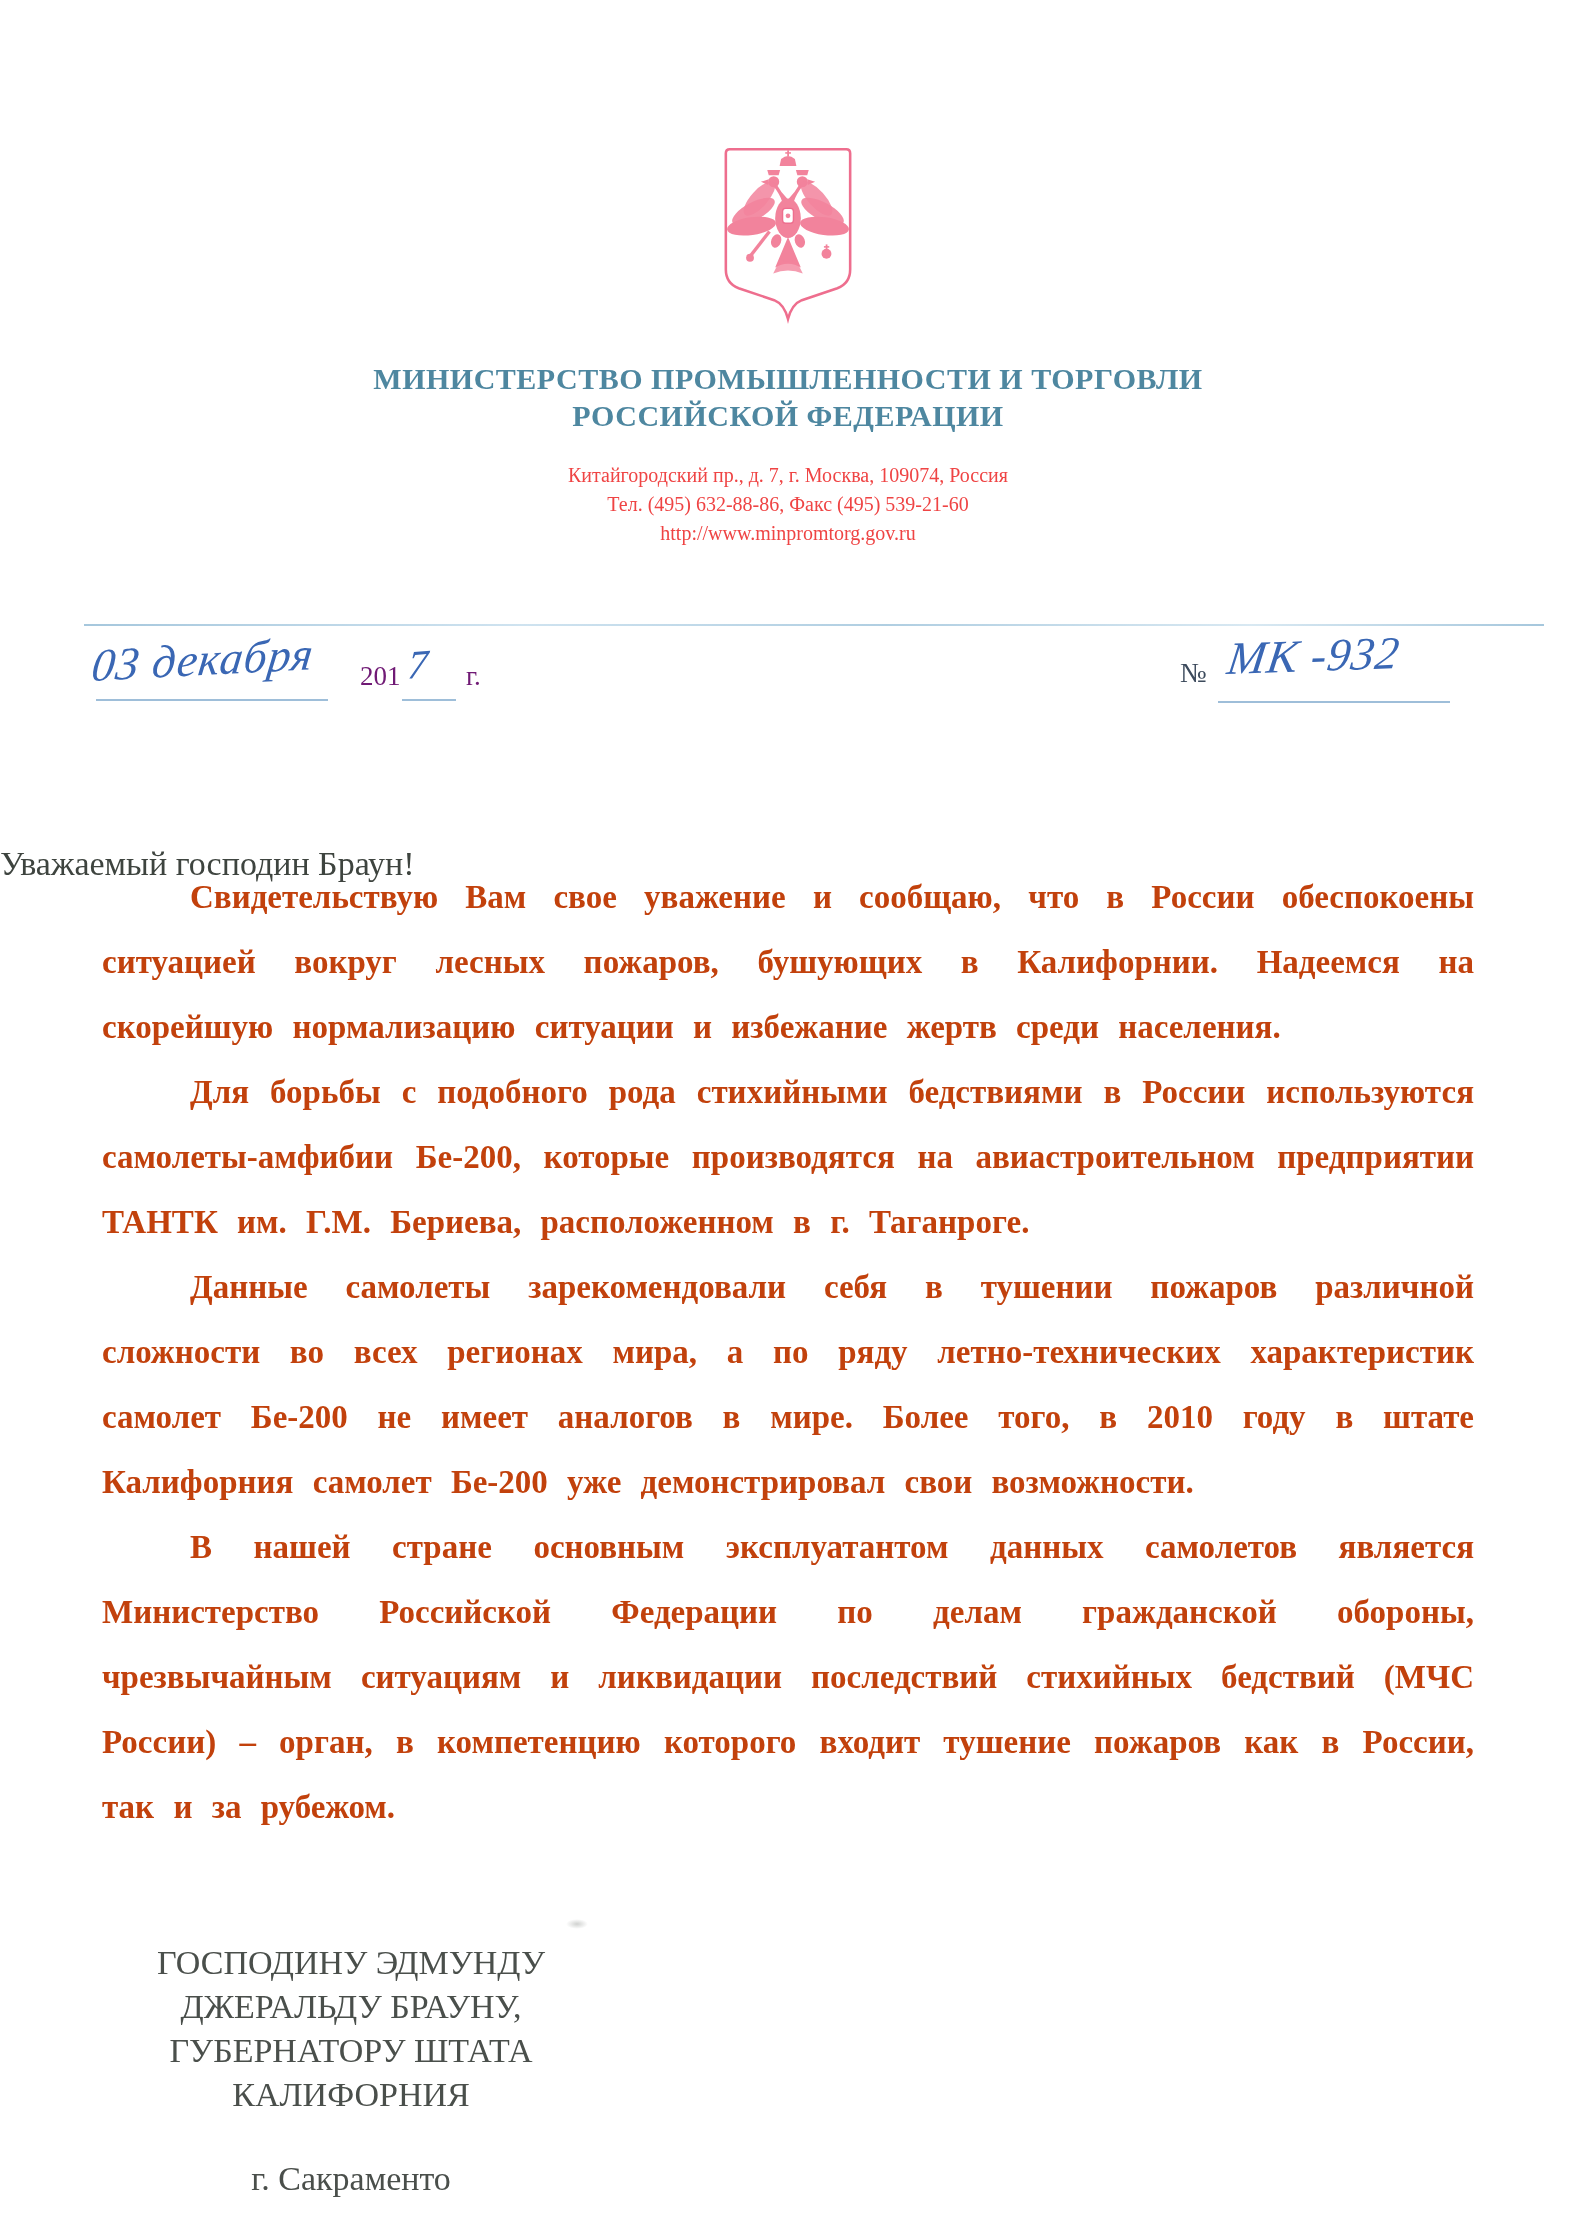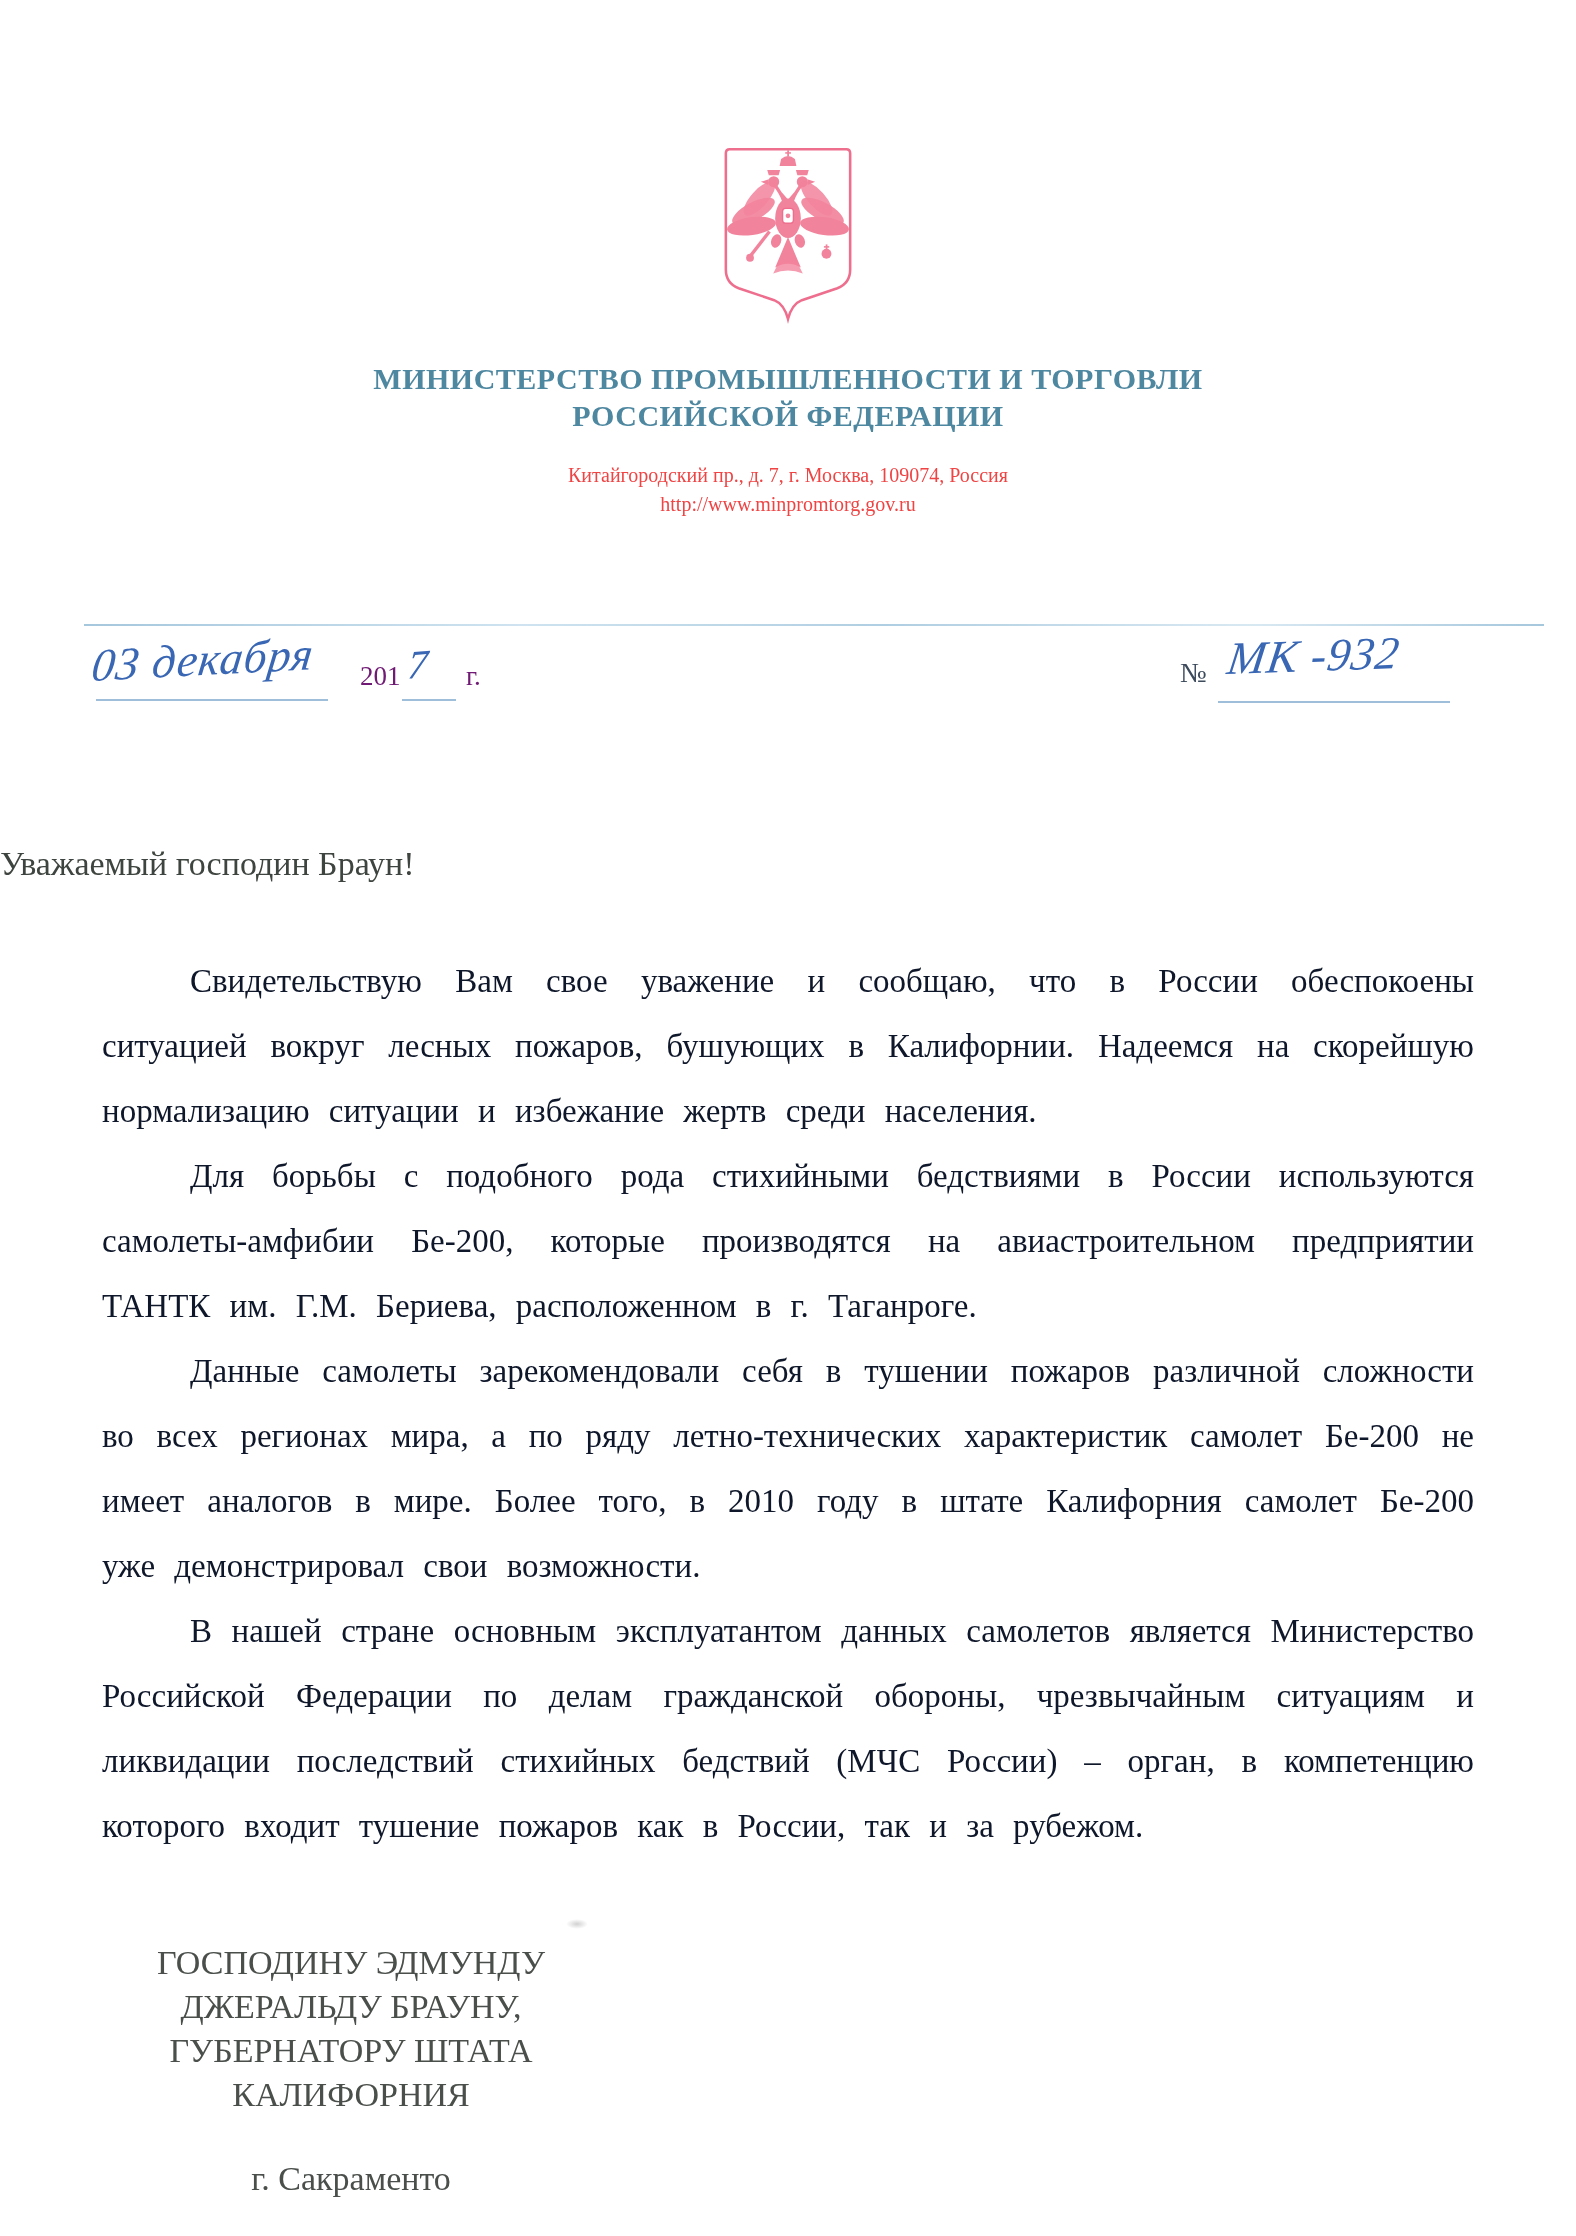--- a/index.html
+++ b/index.html
@@ -44,23 +44,24 @@
   .u-line{position:absolute;height:2px;background:#7ea8cc;opacity:.75;}
   .u-date{left:96px;top:666px;width:232px;}
   .u-year{left:402px;top:666px;width:54px;}
   .u-num{left:1218px;top:668px;width:232px;}
   
   .salutation{
     position:absolute;top:812px;left:0;width:100%;
     text-align:left;color:#3e443f;font-size:34px;
   }
   .body-text{
-    position:absolute;top:916px;left:102px;width:1372px;
-    color:#0f172a;font-size:33px;line-height:65px;
+    position:absolute;top:832px;left:102px;width:1372px;
+    color:#c2410c;font-size:33px;line-height:65px;
     text-align:justify;
+    font-weight:bold;
   }
   .body-text p{margin:0;text-indent:88px;word-spacing:11px;}
   
   .addressee{
     position:absolute;top:1908px;left:106px;width:490px;
     text-align:center;color:#4a4f4b;
     font-size:34px;line-height:44px;
   }
   .addressee .city{margin-top:40px;}
   .smudge{
@@ -121,20 +122,21 @@
     <circle cx="75" cy="73.5" r="2.4" fill="#f2839c"></circle>
   </svg>
 
   <div class="ministry">
     <div>МИНИСТЕРСТВО ПРОМЫШЛЕННОСТИ И ТОРГОВЛИ</div>
     <div>РОССИЙСКОЙ ФЕДЕРАЦИИ</div>
   </div>
 
   <div class="contact">
     <div>Китайгородский пр., д. 7, г. Москва, 109074, Россия</div>
+    <div>Тел. (495) 632-88-86, Факс (495) 539-21-60</div>
     <div>http://www.minpromtorg.gov.ru</div>
   </div>
 
   <div class="rule"></div>
 
   <span class="hand hw-date">03 декабря</span>
   <span class="u-line u-date"></span>
   <span class="printed pr-year">201</span>
   <span class="hand hw-year">7</span>
   <span class="u-line u-year"></span>

